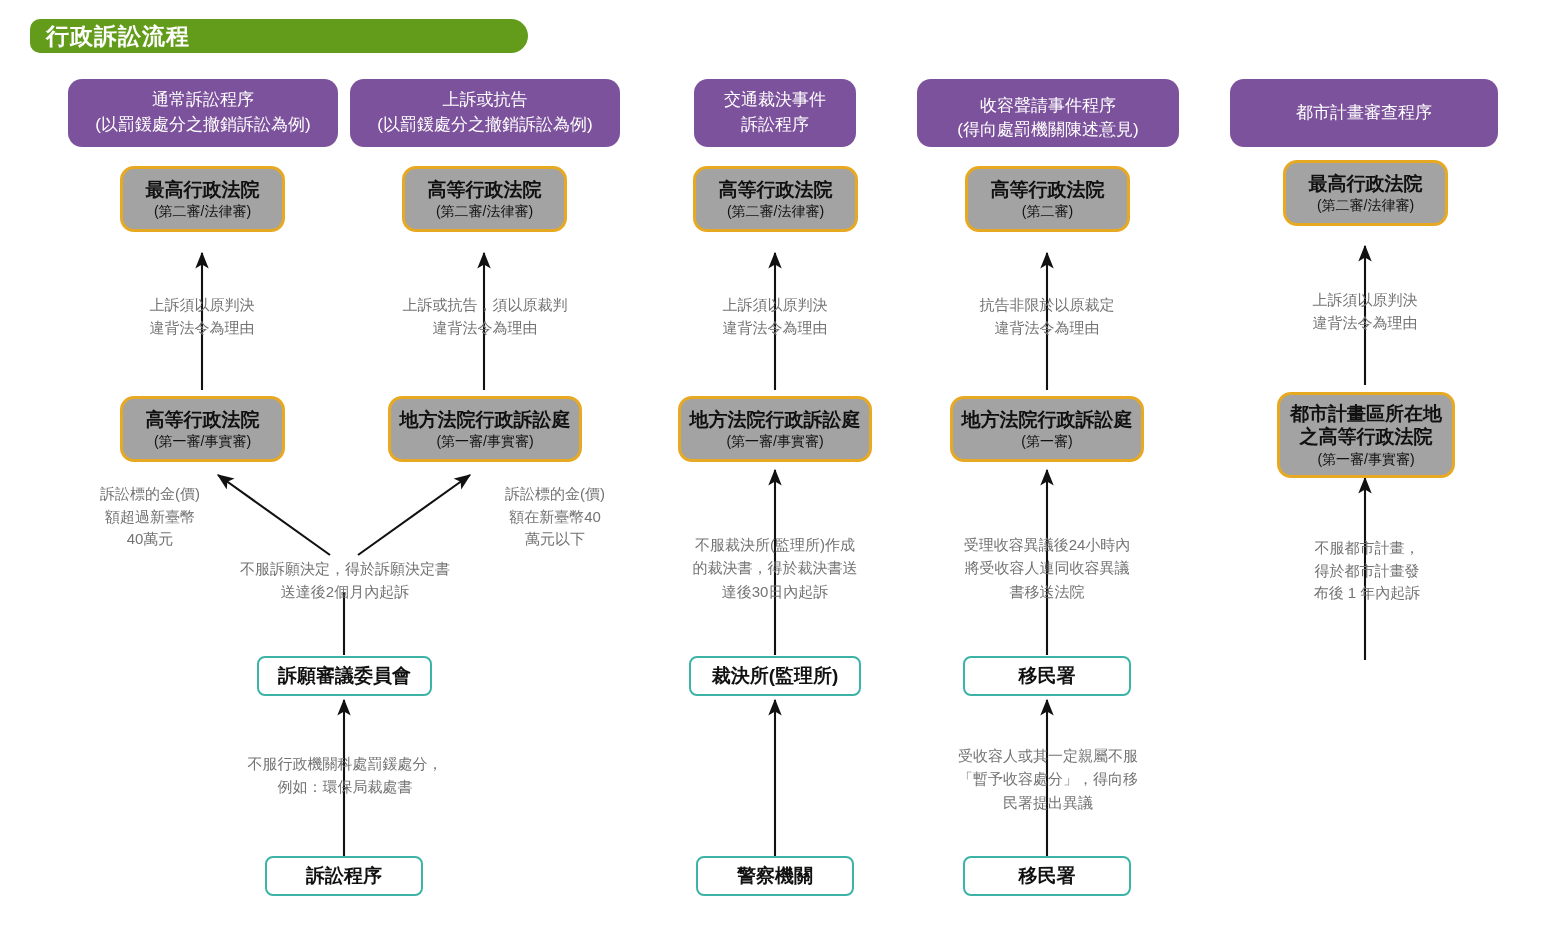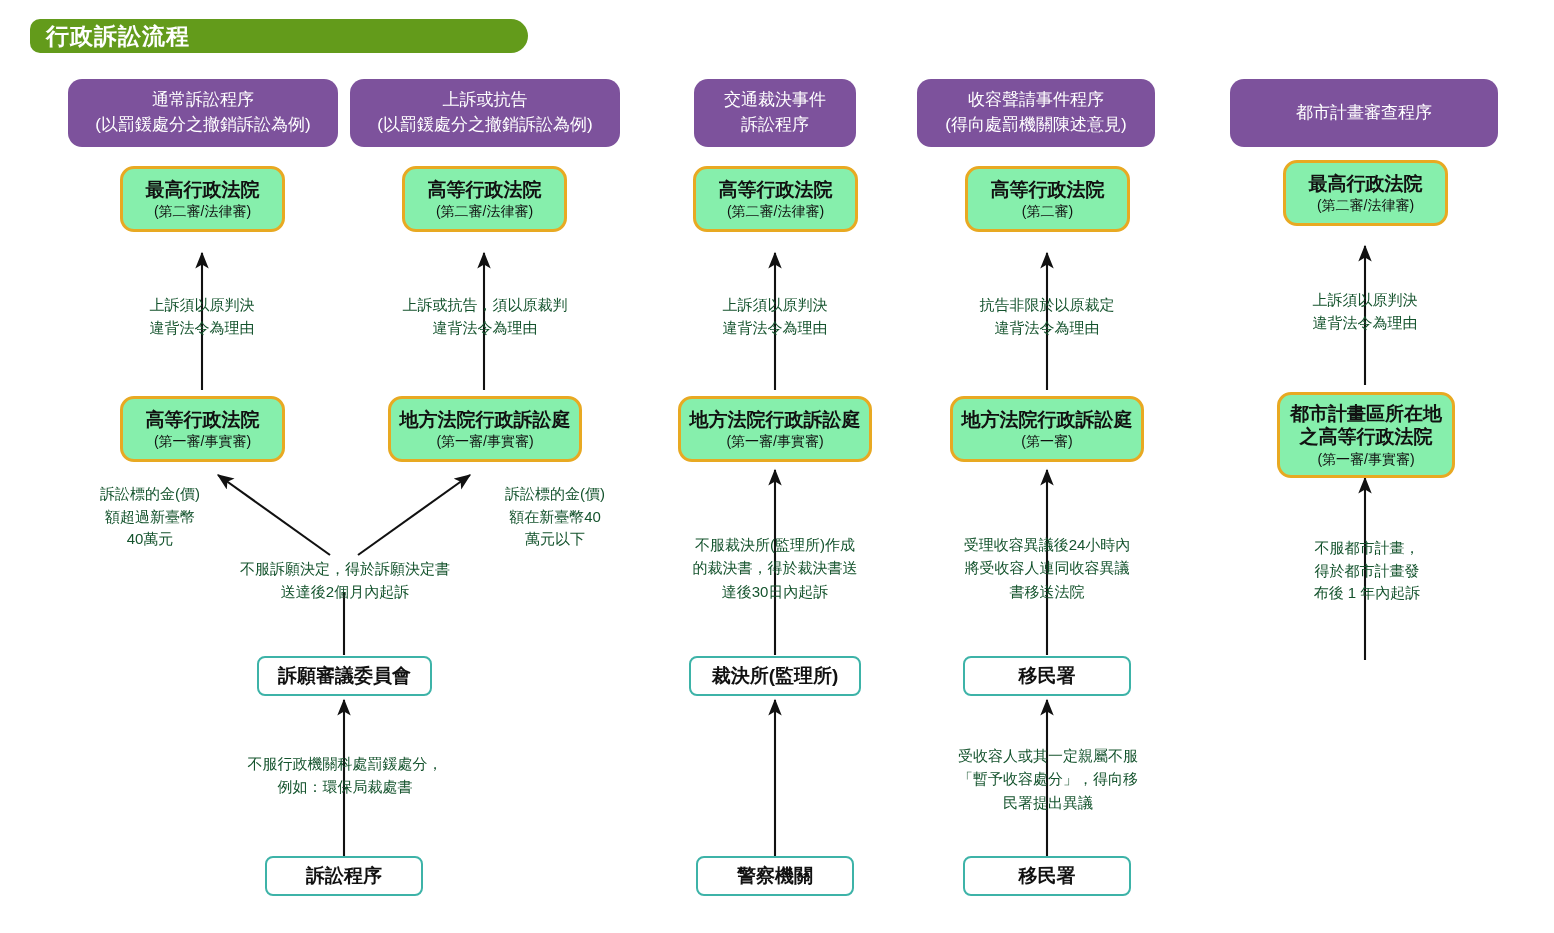--- a/index.html
+++ b/index.html
@@ -52,21 +52,21 @@
     text-align: center;
     font-size: 17px;
     line-height: 1.45;
     box-sizing: border-box;
     padding: 4px 8px;
   }
   .col-header .ch-line { white-space: nowrap; }
   
   .node-gold {
     position: absolute;
-    background: #86efac;
+    background: #a3a3a3;
     border: 3px solid #e8a922;
     border-radius: 14px;
     display: flex;
     flex-direction: column;
     align-items: center;
     justify-content: center;
     text-align: left;
     box-sizing: border-box;
   }
   .node-gold .main {
@@ -100,21 +100,21 @@
     font-size: 19px;
     font-weight: bold;
     color: #111111;
     line-height: 1.25;
     white-space: nowrap;
   }
   
   .edge-label {
     position: absolute;
     font-size: 15px;
-    color: #14532d;
+    color: #737373;
     line-height: 1.55;
     text-align: center;
     white-space: nowrap;
   }
   .edge-label.narrow { line-height: 1.5; }
   
   #connectors {
     position: absolute;
     left: 0;
     top: 0;
@@ -167,21 +167,21 @@
   <div class="col-header" style="left:350px; top:79px; width:270px; height:68px;">
     <span class="ch-line">上訴或抗告</span>
     <span class="ch-line">(以罰鍰處分之撤銷訴訟為例)</span>
   </div>
 
   <div class="col-header" style="left:694px; top:79px; width:162px; height:68px;">
     <span class="ch-line">交通裁決事件</span>
     <span class="ch-line">訴訟程序</span>
   </div>
 
-  <div class="col-header" style="left:917px; top:79px; width:238px; height:68px;">
+  <div class="col-header" style="left:917px; top:79px; width:262px; height:68px;justify-content:flex-end;">
     <span class="ch-line">收容聲請事件程序</span>
     <span class="ch-line">(得向處罰機關陳述意見)</span>
   </div>
 
   <div class="col-header" style="left:1230px; top:79px; width:268px; height:68px;">
     <span class="ch-line">都市計畫審查程序</span>
   </div>
 
   <div class="node-gold" style="left:120px; top:166px; width:165px; height:66px;">
     <span class="main">最高行政法院</span>

